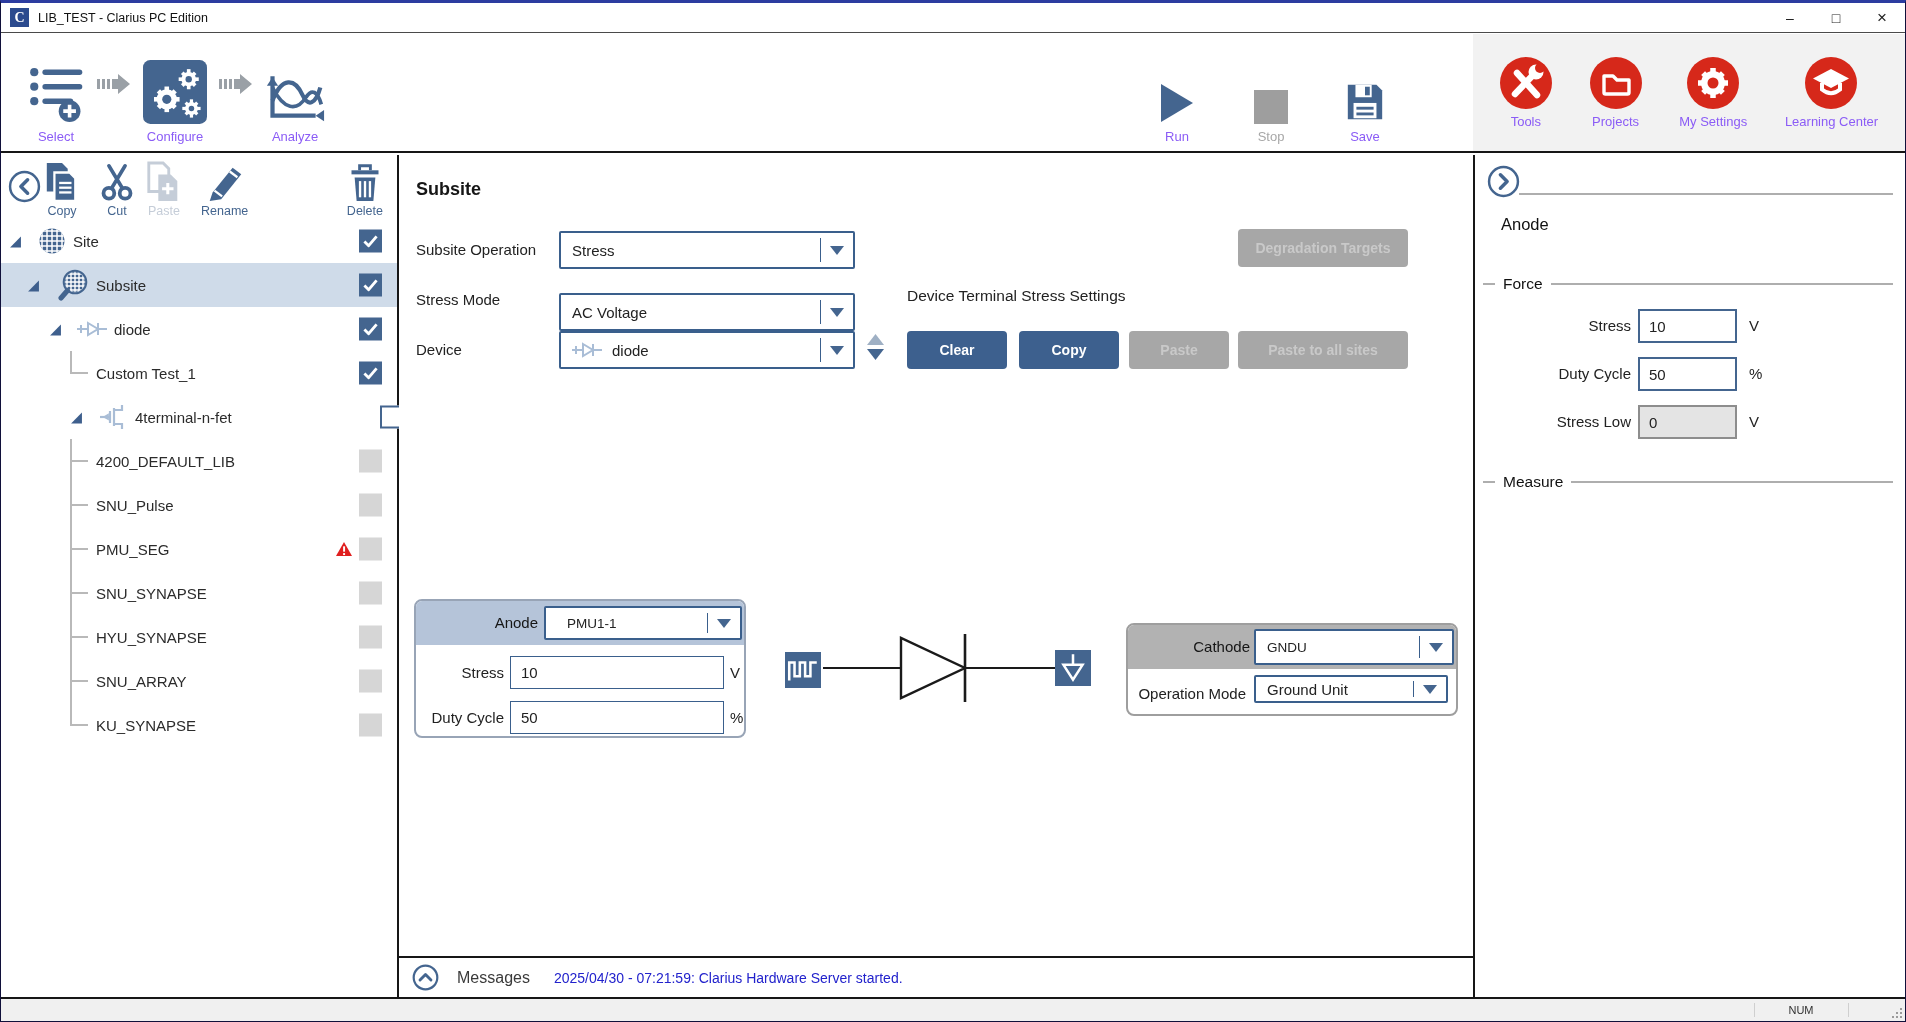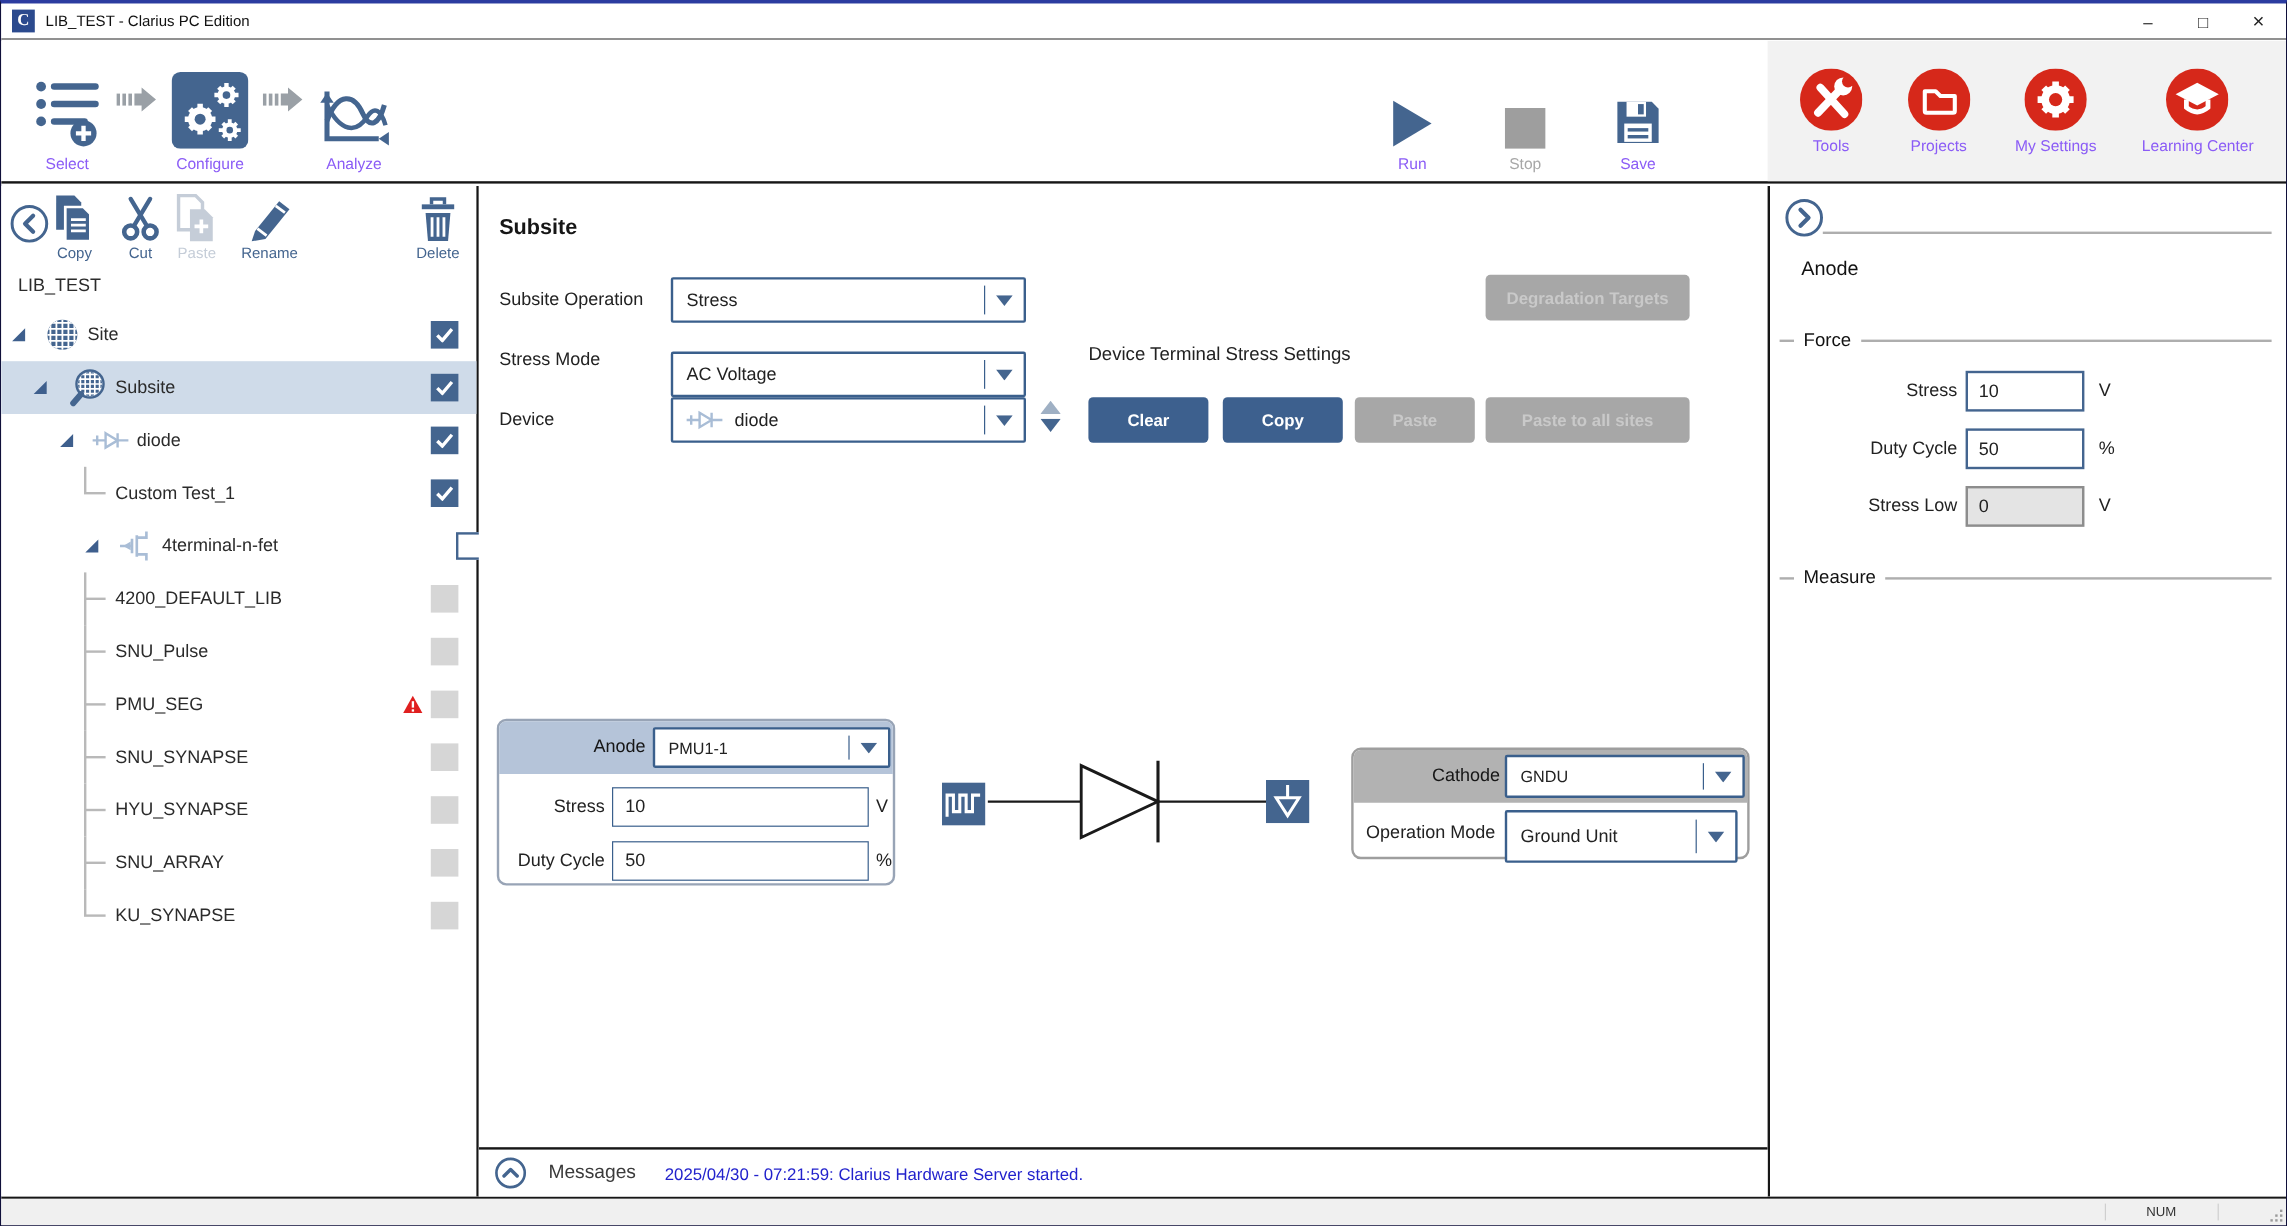--- a/index.html
+++ b/index.html
@@ -316,23 +316,20 @@
                 <g stroke="#fff" stroke-width="2.6">
                   <line x1="14.5" y1="21" x2="14.5" y2="39"></line>
                   <line x1="20" y1="21" x2="20" y2="39"></line>
                   <line x1="25.5" y1="21" x2="25.5" y2="39"></line>
                 </g>
               </svg></span>
             <div class="st-label">Delete</div>
           </div>
         </div>
       <div class="tree" id="tree">
-          <div class="tree-row" style="height: 38px;">
-            <span class="tree-label" style="left: 14px;">LIB_TEST</span>
-          </div>
           <div class="tree-row" style="height: 44px;">
             <span class="expander" style="left: 8px;"><svg width="13" height="13" viewBox="0 0 12 12">
                 <path d="M11 1 V11 H1 Z" fill="#3e5f8d"></path>
               </svg></span>
             <span class="node-icon" style="left: 36px;"><svg width="30" height="30" viewBox="0 0 30 30">
                 <defs>
                   <clipPath id="cpw1">
                     <circle cx="15" cy="15" r="12.5"></circle>
                   </clipPath>
                 </defs>
@@ -554,21 +551,21 @@
       <div id="stress-buttons">
           <div class="btn primary" style="left: 508px; top: 176px; width: 100px;">Clear</div>
           <div class="btn primary" style="left: 620px; top: 176px; width: 100px;">Copy</div>
           <div class="btn disabled" style="left: 730px; top: 176px; width: 100px;">Paste</div>
           <div class="btn disabled" style="left: 839px; top: 176px; width: 170px;">Paste to all sites</div>
         </div>
 
       <div class="card anode" id="anode-card" style="left:15px;top:444px;width:332px;height:139px">
         <div class="card-header"></div>
         <div class="card-title" style="left:30px;width:92px">Anode</div>
-      <div class="dd" style="width: 198px; height: 34px; left: 128px; top: 5px;">
+      <div class="dd" style="width: 198px; height: 34px; left: 128px; top: 5px; padding-left: 10px;">
             <span class="dd-val" style="font-size: 13.5px;">
               <span>PMU1-1</span>
             </span>
             <span class="dd-sep"></span>
             <span class="dd-arrow">
               <svg width="14" height="9" viewBox="0 0 14 9">
                 <path d="M0 0 H14 L7 9 Z" fill="#44658f"></path>
               </svg>
             </span>
           </div>
@@ -606,21 +603,21 @@
               <span>GNDU</span>
             </span>
             <span class="dd-sep"></span>
             <span class="dd-arrow">
               <svg width="14" height="9" viewBox="0 0 14 9">
                 <path d="M0 0 H14 L7 9 Z" fill="#44658f"></path>
               </svg>
             </span>
           </div>
           <span class="tf-label" style="left: 0px; width: 118px; top: 51px; line-height: 36px;">Operation Mode</span>
-          <div class="dd" style="width: 194px; height: 44px; left: 126px; top: 50px;">
+          <div class="dd" style="width: 194px; height: 28px; left: 126px; top: 50px;">
             <span class="dd-val" style="font-size: 15px;">
               <span>Ground Unit</span>
             </span>
             <span class="dd-sep"></span>
             <span class="dd-arrow">
               <svg width="14" height="9" viewBox="0 0 14 9">
                 <path d="M0 0 H14 L7 9 Z" fill="#44658f"></path>
               </svg>
             </span>
           </div>

